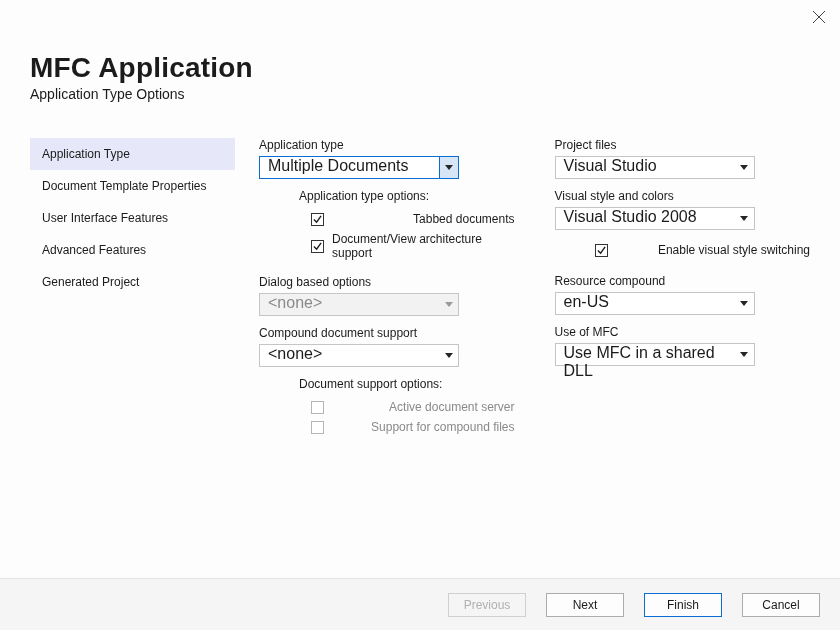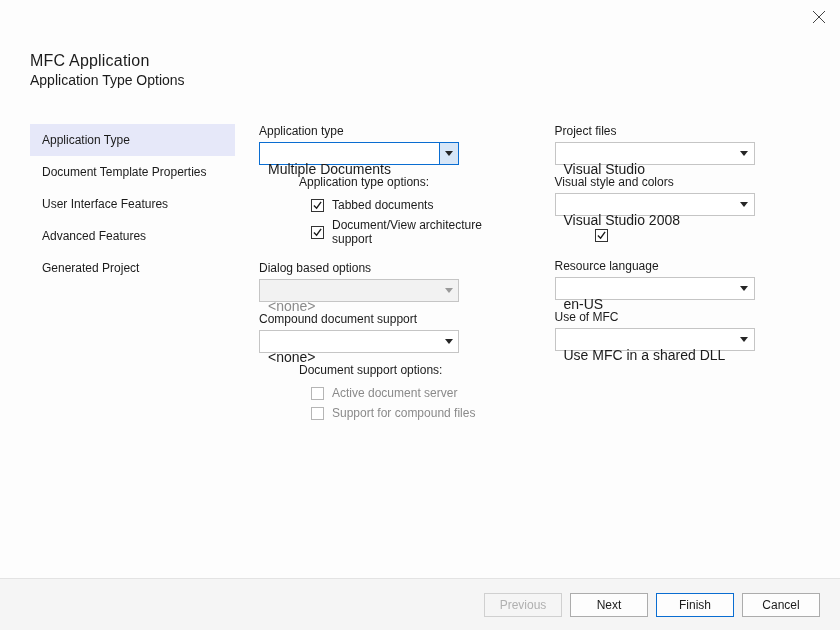--- a/index.html
+++ b/index.html
@@ -14,21 +14,21 @@
   }
   .close-x {
     position: absolute; top: 10px; right: 14px;
     width: 14px; height: 14px; cursor: pointer;
     color: #444;
   }
   .header {
     padding: 52px 0 0 30px;
   }
   .header h1 {
-    font-size: 16px; font-weight: 400; margin: 0 0 2px 0;
+    font-size: 28px; font-weight: 700; margin: 0 0 2px 0;
     color: #1b1b1b; letter-spacing: 0.2px;
   }
   .header h2 {
     font-size: 14px; font-weight: 400; margin: 0;
     color: #1b1b1b;
   }
   .body {
     display: flex;
     padding: 36px 30px 0 30px;
     gap: 24px;
@@ -54,22 +54,22 @@
   .field { margin-bottom: 10px; }
   .field-label {
     font-size: 12px; color: #1b1b1b;
     margin-bottom: 4px; display: block;
   }
   .select {
     position: relative;
     width: 200px; height: 23px;
     border: 1px solid #c5c5c5;
     background: #fff;
-    padding: 18px 22px 3px 8px;
-    font-size: 14px;
+    padding: 0 22px 3px 8px;
+    font-size: 16px;
     color: #1b1b1b;
     cursor: pointer;
   }
   .select.focused {
     border-color: #0a6dd1;
   }
   .select.disabled {
     background: #f2f2f2;
     color: #8a8a8a;
     cursor: default;
@@ -84,20 +84,21 @@
     background: #d7e6f7;
     border-left: 1px solid #0a6dd1;
   }
   .select .arrow svg { width: 8px; height: 5px; }
   .checkbox-row {
     display: flex; align-items: center;
     padding: 3px 0 3px 12px;
     gap: 8px;
     font-size: 12px;
     cursor: pointer;
+    justify-content: space-between;
   }
   .checkbox-row.disabled { color: #8a8a8a; cursor: default; }
   .cb {
     width: 13px; height: 13px;
     border: 1px solid #333;
     background: #fff;
     display: flex; align-items: center; justify-content: center;
     flex: 0 0 13px;
   }
   .cb.disabled { border-color: #b5b5b5; }
@@ -106,21 +107,21 @@
   .group { margin-bottom: 12px; margin-left: 40px; }
   .group-title {
     font-size: 12px; color: #1b1b1b; margin-bottom: 6px;
   }
   .footer {
     position: absolute; left: 0; right: 0; bottom: 0;
     height: 52px;
     background: #f5f5f5;
     border-top: 1px solid #e3e3e3;
     display: flex; align-items: center; justify-content: flex-end;
-    padding-right: 20px; gap: 8px;
+    padding-right: 20px; gap: 20px;
   }
   .btn {
     min-width: 78px; height: 24px;
     border: 1px solid #acacac;
     background: #fdfdfd;
     font-size: 12px;
     cursor: pointer;
     padding: 0 10px;
     display: flex; align-items:center; justify-content:center;
   }
@@ -256,25 +257,26 @@
         </div>
       </div>
 
       <div class="group" style="margin-bottom:14px;">
         <div class="checkbox-row" style="padding-left:0">
           <span class="cb checked">
               <svg viewBox="0 0 10 10">
                 <path d="M1 5 L4 8 L9 1" stroke="#1b1b1b" stroke-width="1.5" fill="none"></path>
               </svg>
             </span>
-        </div>
-      </div>
-
-      <div class="field">
-        <span class="field-label">Resource language</span>
+          <span>Enable visual style switching</span>
+        </div>
+      </div>
+
+      <div class="field">
+        <span class="field-label">Resource compound</span>
         <div class="select">
           <span>en-US</span>
           <span class="arrow">
               <svg viewBox="0 0 8 5">
                 <path d="M0 0 L4 5 L8 0 Z" fill="#262626"></path>
               </svg>
             </span>
         </div>
       </div>
 

